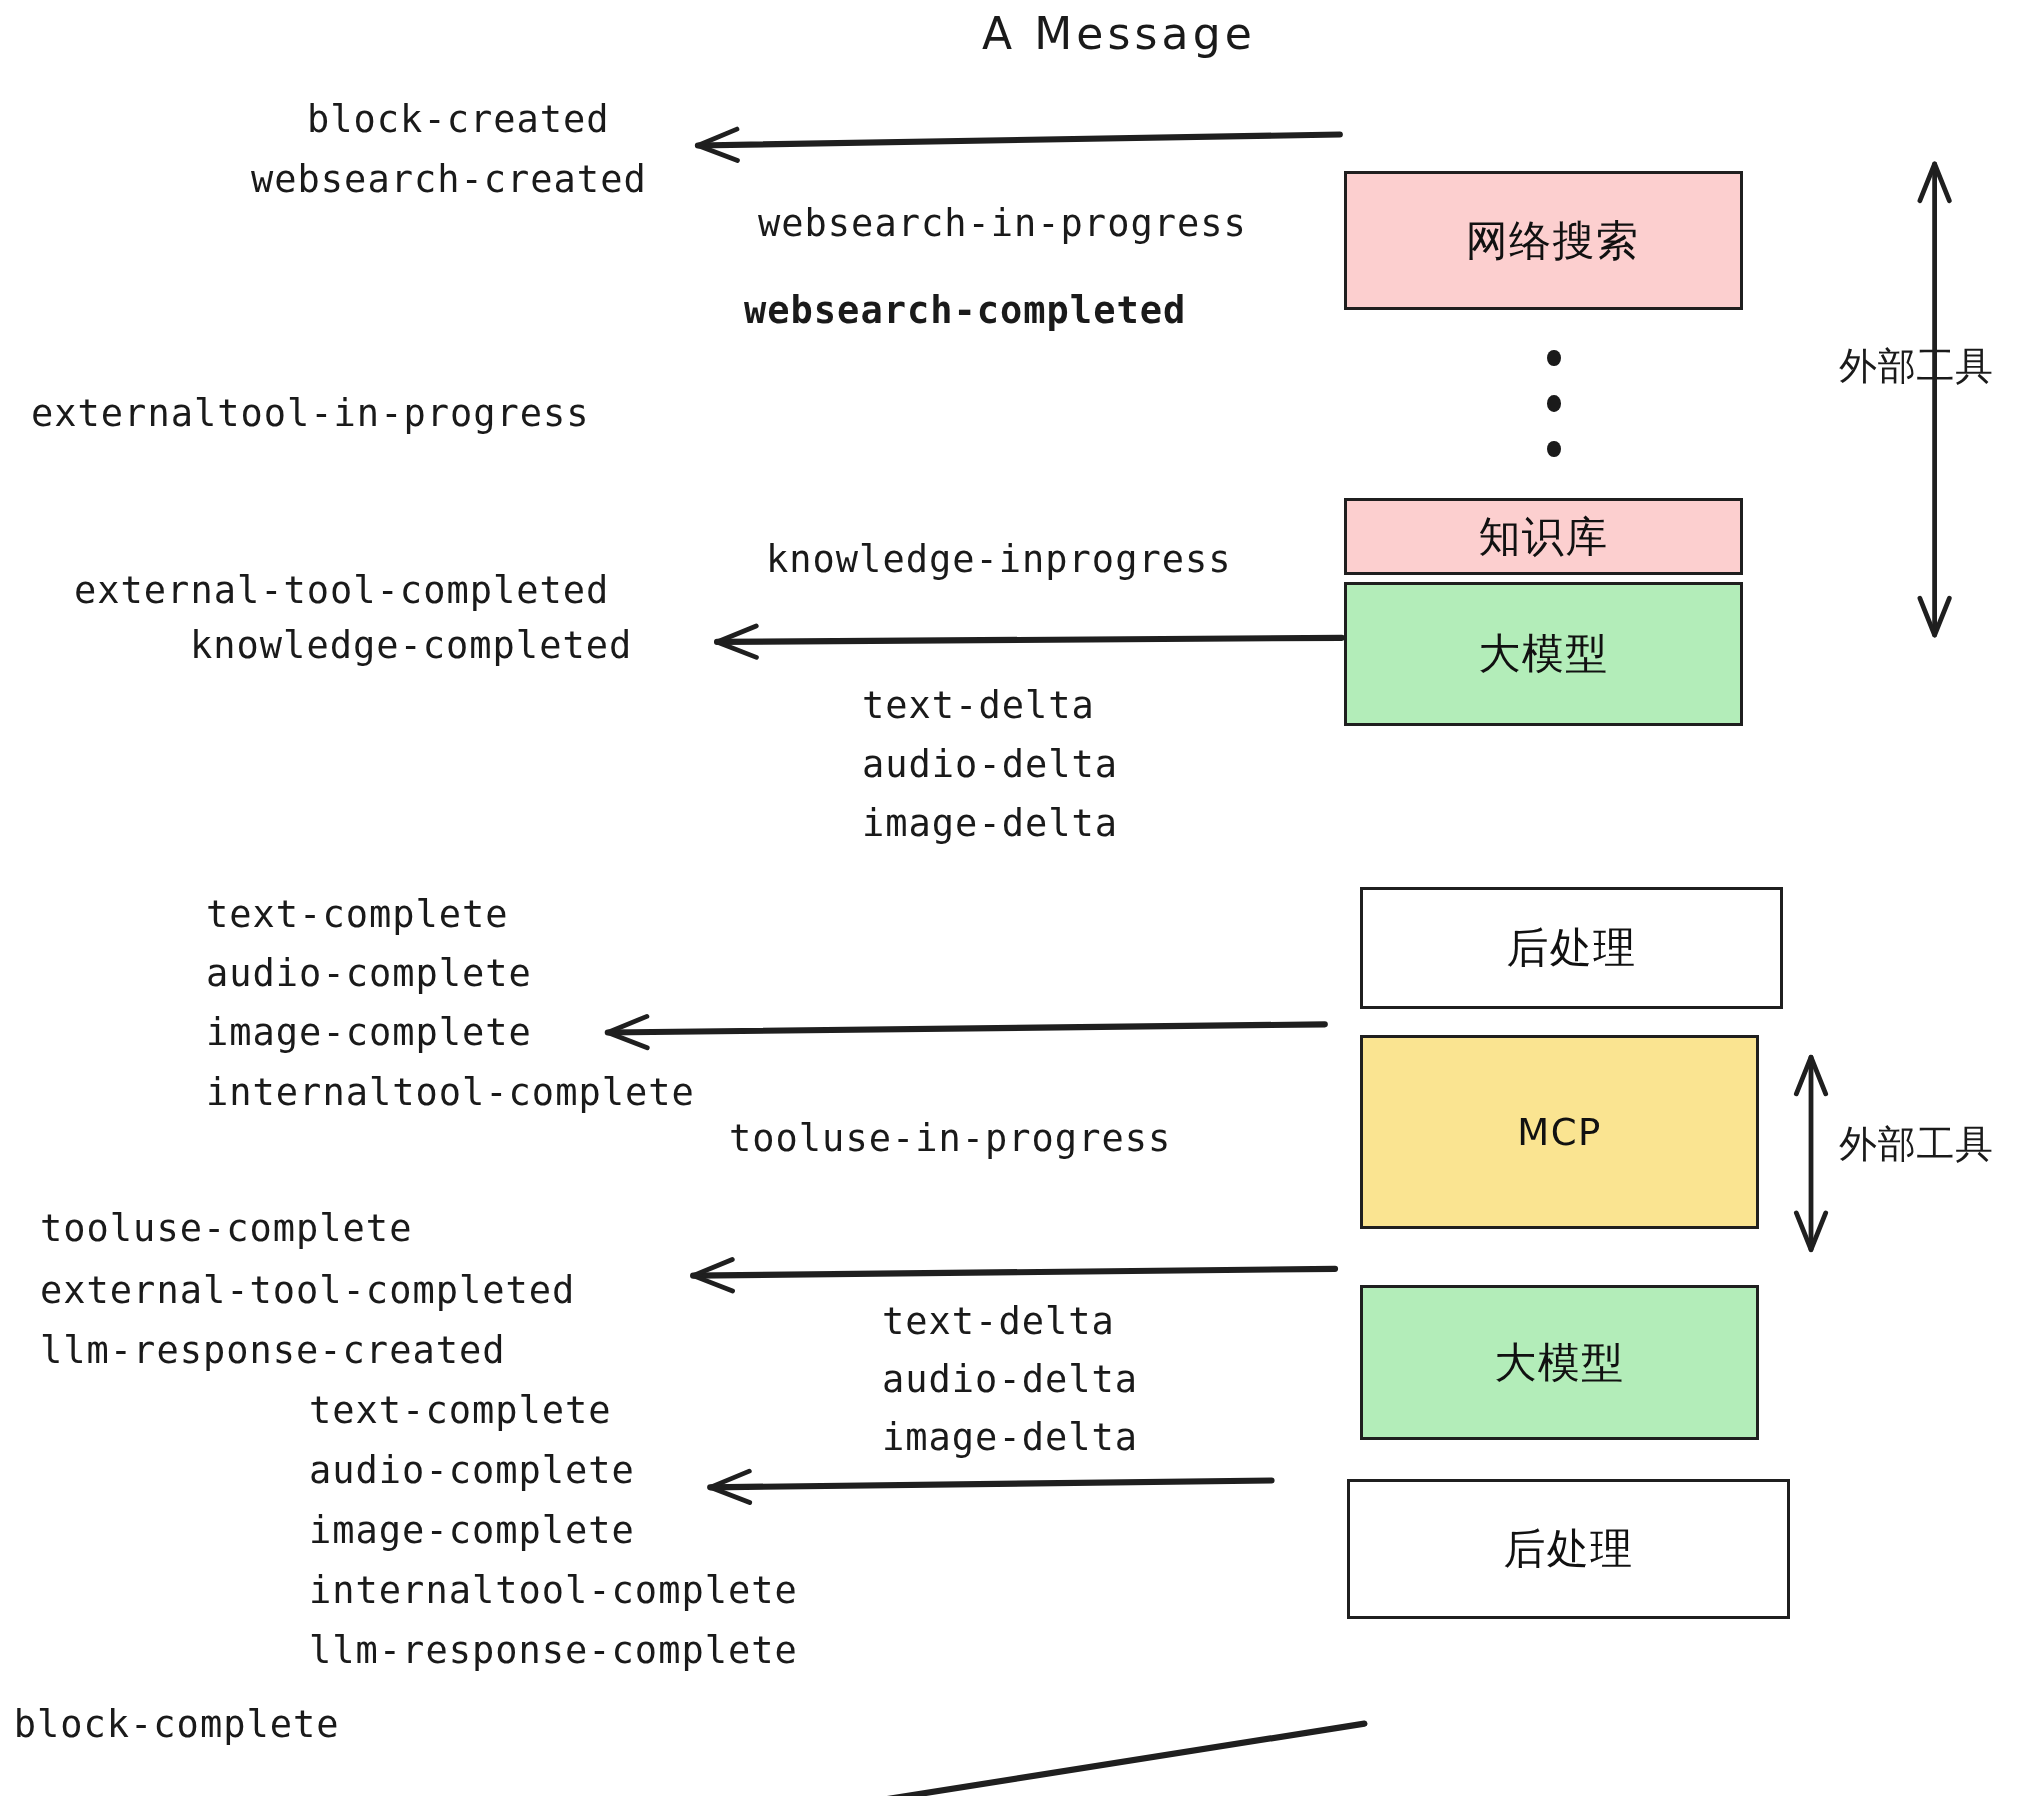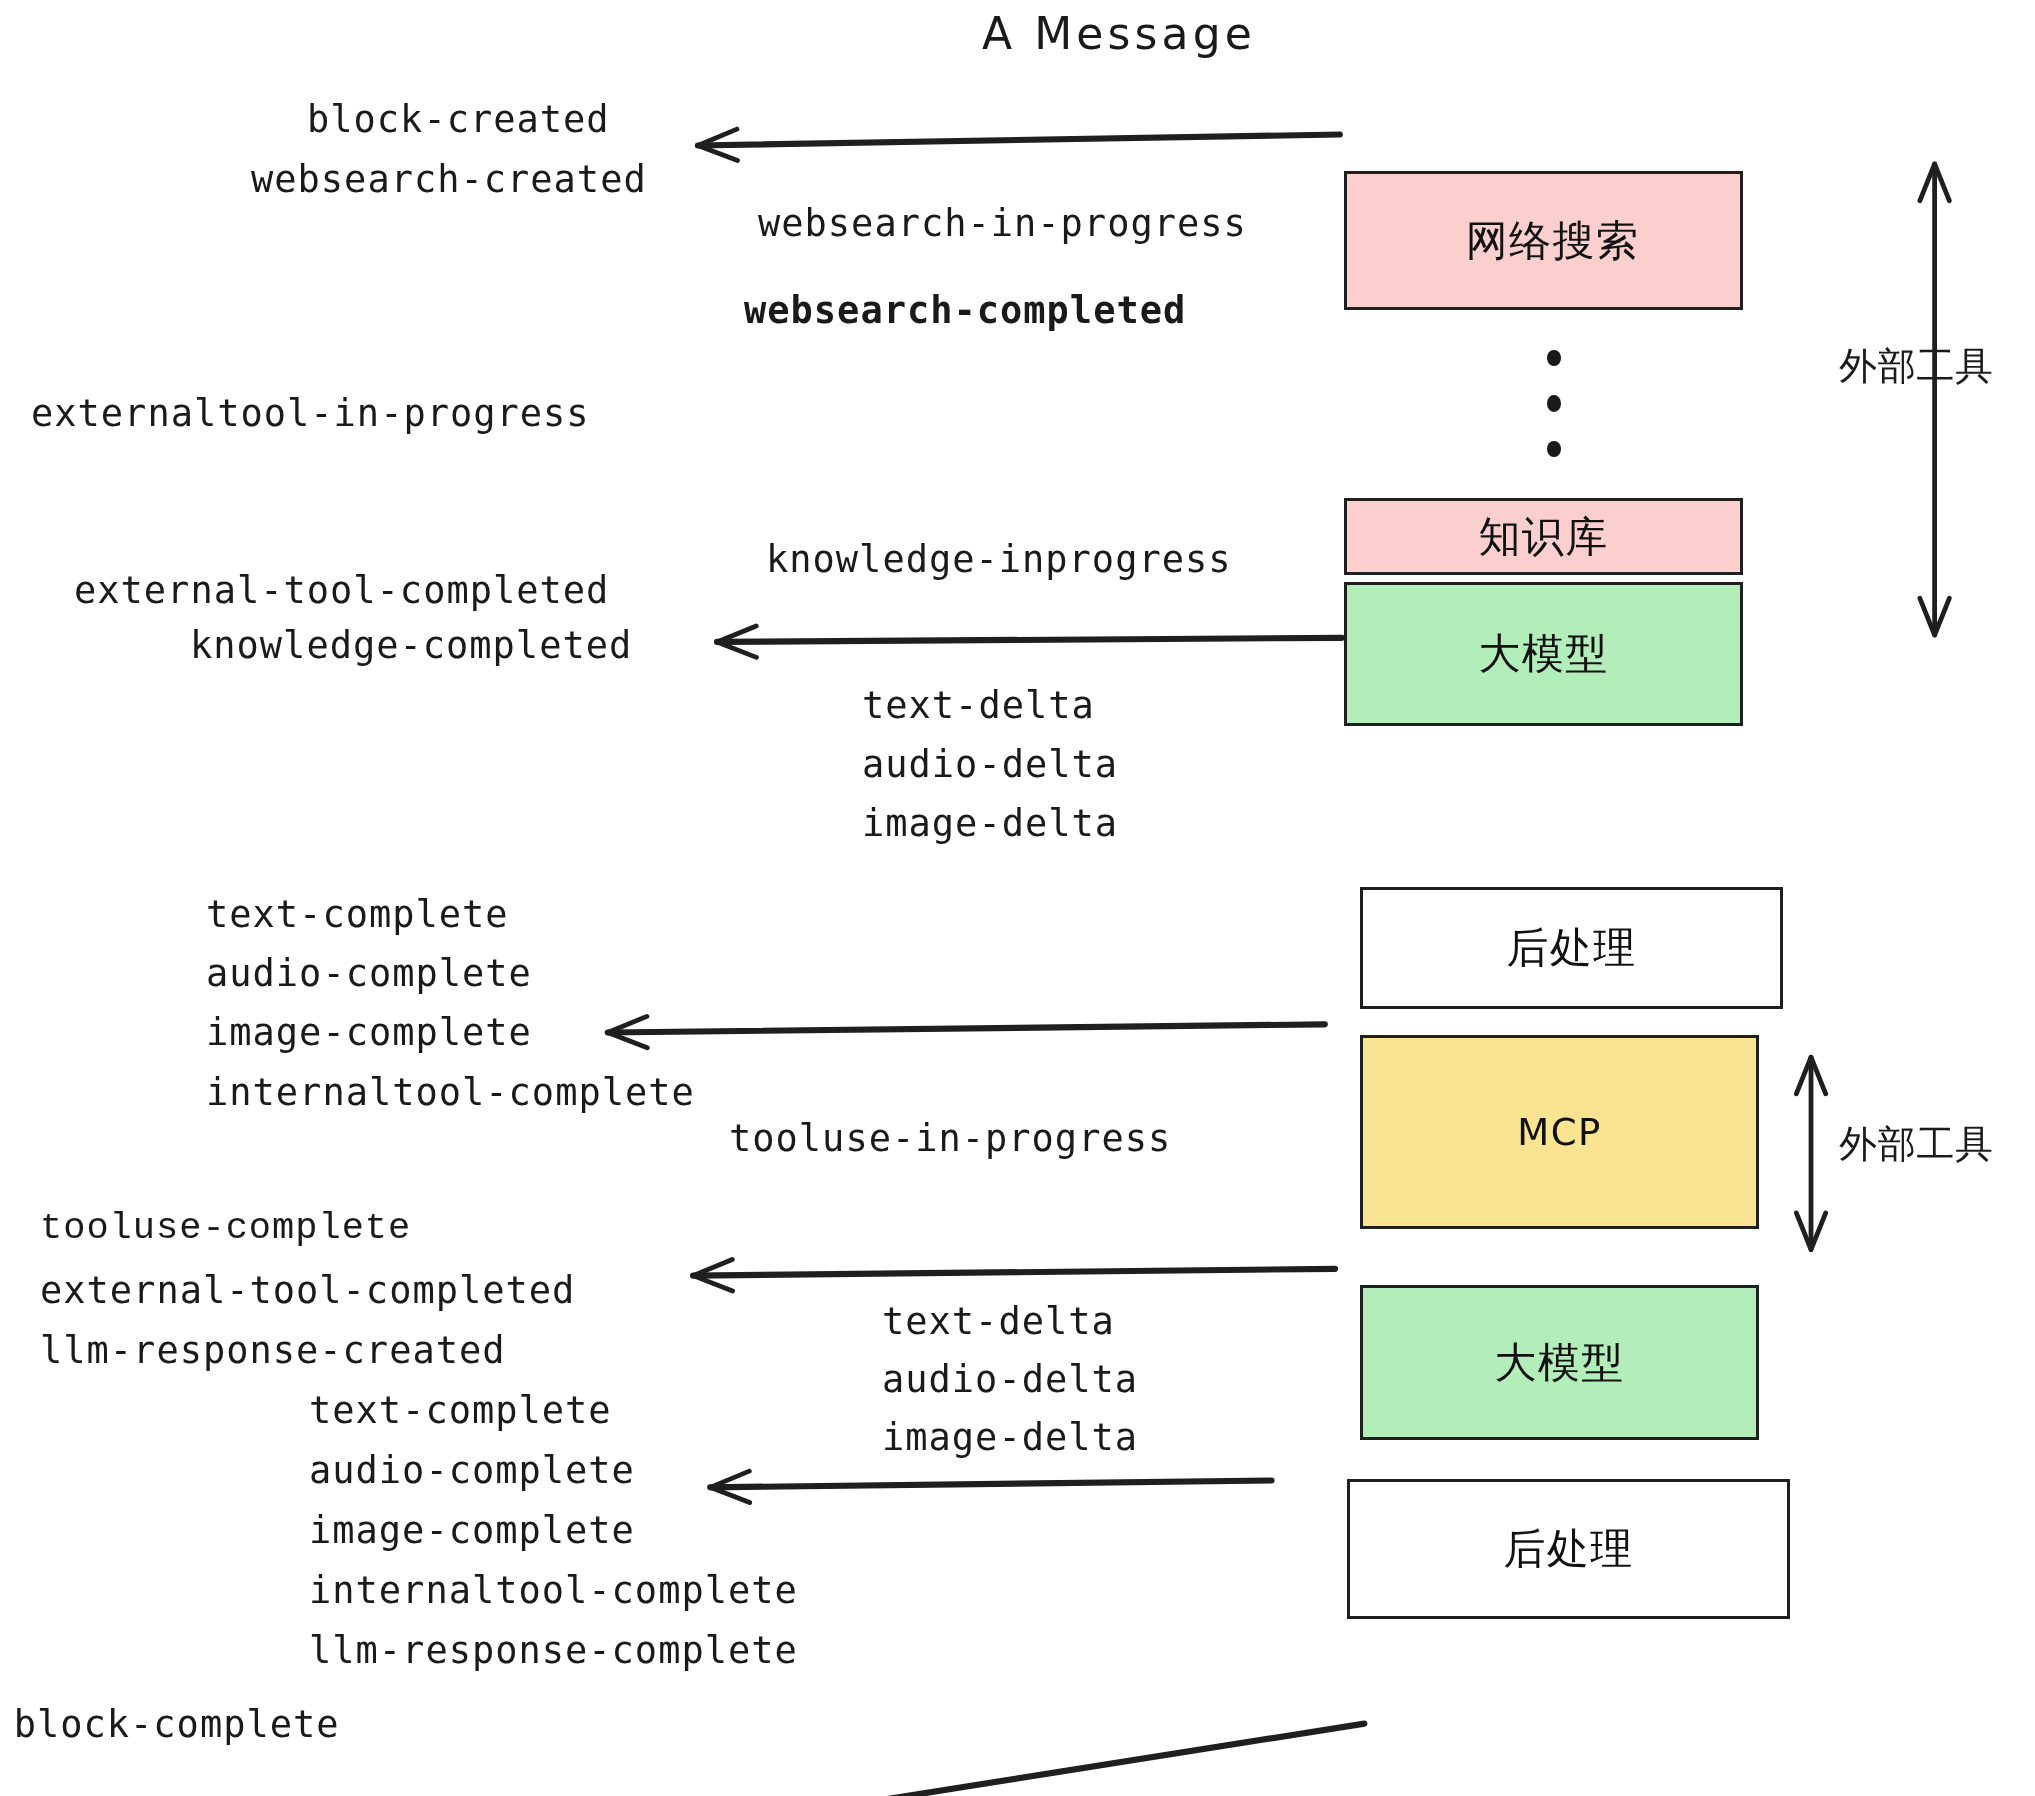--- a/index.html
+++ b/index.html
@@ -127,21 +127,21 @@
       <div class="evt" style="left: 74px; top: 572px;">external-tool-completed</div>
       <div class="evt" style="left: 190px; top: 627px;">knowledge-completed</div>
       <div class="evt" style="left: 862px; top: 687px;">text-delta</div>
       <div class="evt" style="left: 862px; top: 746px;">audio-delta</div>
       <div class="evt" style="left: 862px; top: 805px;">image-delta</div>
       <div class="evt" style="left: 206px; top: 896px;">text-complete</div>
       <div class="evt" style="left: 206px; top: 955px;">audio-complete</div>
       <div class="evt" style="left: 206px; top: 1014px;">image-complete</div>
       <div class="evt" style="left: 206px; top: 1074px;">internaltool-complete</div>
       <div class="evt" style="left: 729px; top: 1120px;">tooluse-in-progress</div>
-      <div class="evt" style="left: 40px; top: 1210px; font-family: Liberation Mono, monospace;">tooluse-complete</div>
+      <div class="evt" style="left: 40px; top: 1210px;">tooluse-complete</div>
       <div class="evt" style="left: 40px; top: 1272px;">external-tool-completed</div>
       <div class="evt" style="left: 40px; top: 1332px;">llm-response-created</div>
       <div class="evt" style="left: 882px; top: 1303px;">text-delta</div>
       <div class="evt" style="left: 882px; top: 1361px;">audio-delta</div>
       <div class="evt" style="left: 882px; top: 1419px;">image-delta</div>
       <div class="evt" style="left: 309px; top: 1392px;">text-complete</div>
       <div class="evt" style="left: 309px; top: 1452px;">audio-complete</div>
       <div class="evt" style="left: 309px; top: 1512px;">image-complete</div>
       <div class="evt" style="left: 309px; top: 1572px;">internaltool-complete</div>
       <div class="evt" style="left: 309px; top: 1632px;">llm-response-complete</div>

